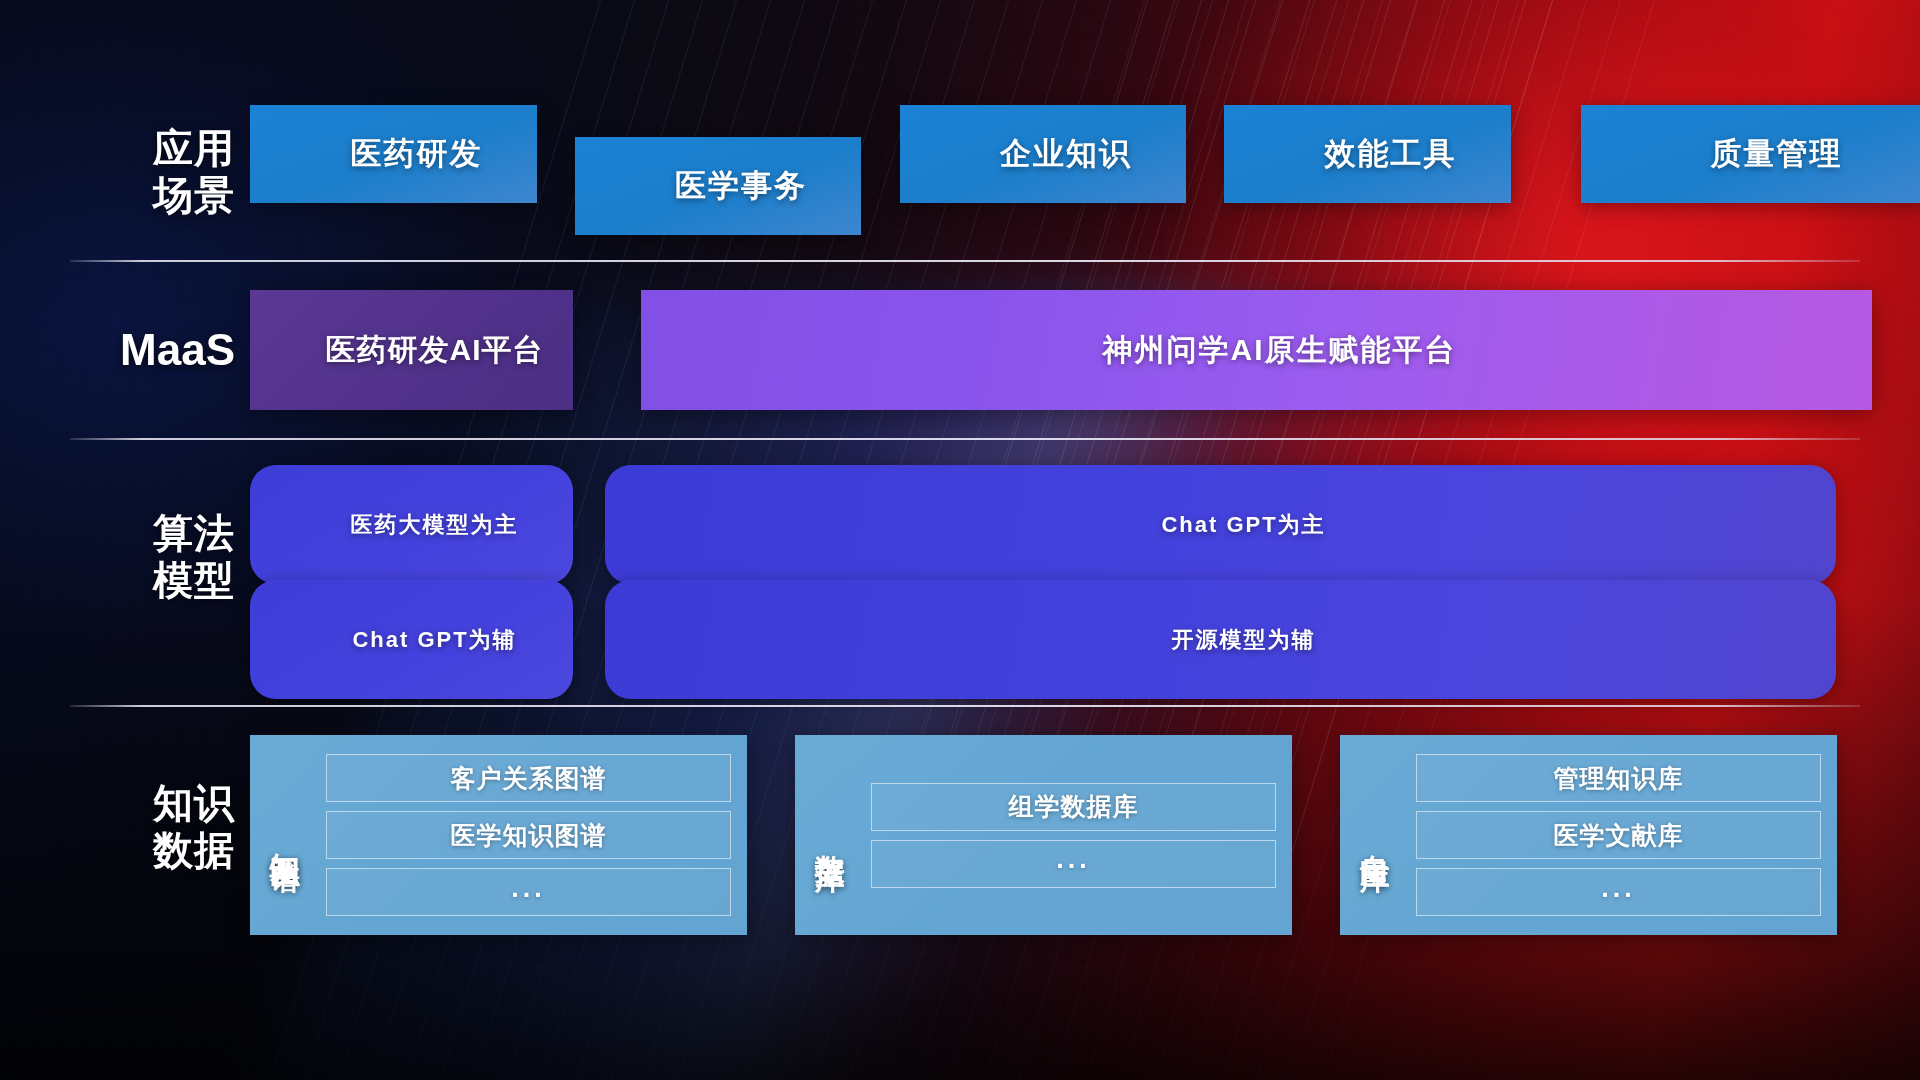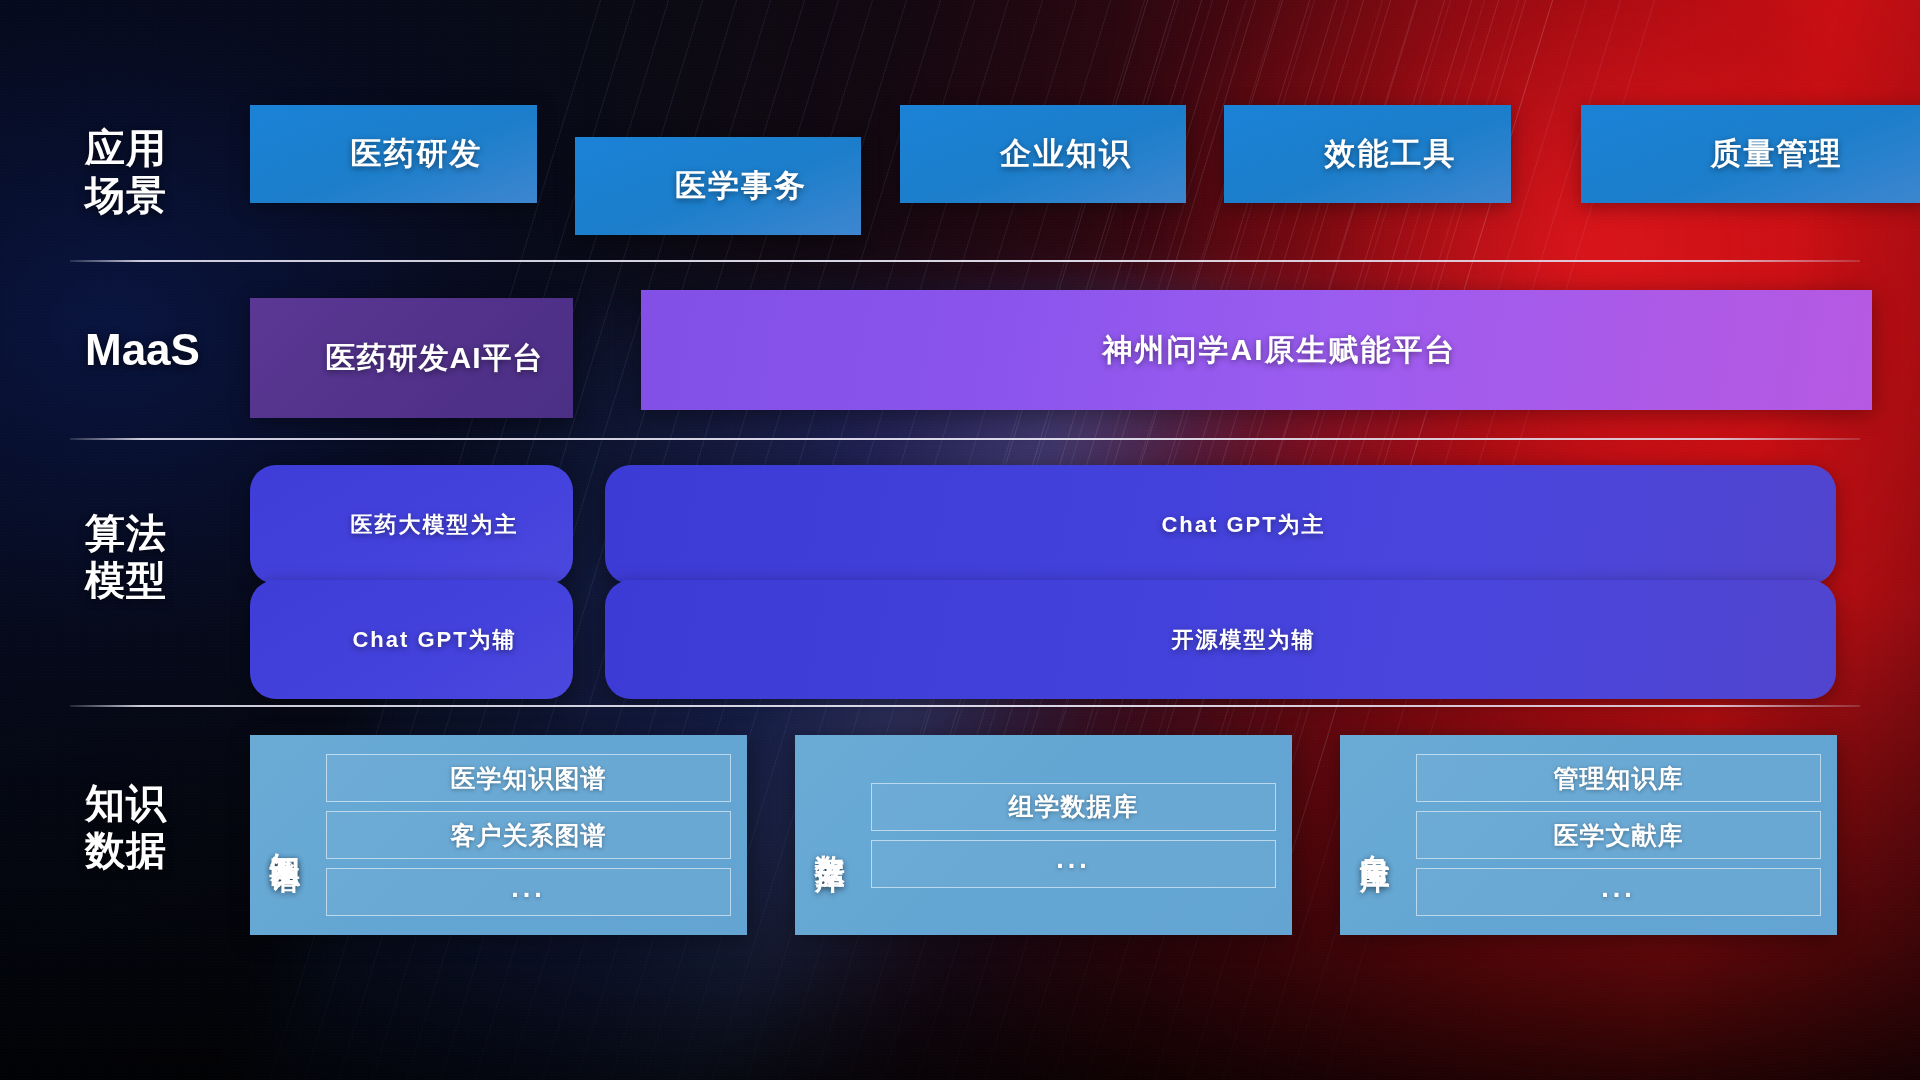--- a/index.html
+++ b/index.html
@@ -72,21 +72,21 @@
   }
 
   
   #content{ position:absolute; inset:0; }
 
   .row{ position:absolute; left:0; right:0; }
 
   .row-label{
     position:absolute; left:85px; width:150px;
     color:#ffffff; font-weight:700; font-size:40px; line-height:1.18;
-    text-align:left; letter-spacing:1px;
+    text-align:right; letter-spacing:1px;
     text-shadow:0 2px 8px rgba(0,0,0,.7);
   }
   .row-label.latin{ font-size:44px; letter-spacing:0px; }
 
   .divider{
     position:absolute; left:70px; right:60px; height:2px;
     background:linear-gradient(to right, rgba(210,208,225,.15) 0%, rgba(222,220,235,.92) 4%, rgba(228,226,240,.95) 55%, rgba(225,215,230,.88) 92%, rgba(200,195,215,.20) 100%);
   }
 
   
@@ -99,21 +99,21 @@
 
   
   .app-box{
     top:0; height:98px; font-size:31px; letter-spacing:2px;
     background:linear-gradient(160deg,#1b82d6 0%,#1c7ecb 55%,#3e86cf 100%);
     box-shadow:0 4px 18px rgba(0,0,0,.35);
   }
 
   
   .maas-left{
-    top:8px; height:120px; font-size:30px; letter-spacing:1px;
+    top:0; height:120px; font-size:30px; letter-spacing:1px;
     background:linear-gradient(135deg,#5a3894 0%,#51318a 60%,#4b2f85 100%);
     box-shadow:0 4px 18px rgba(0,0,0,.35);
   }
   .maas-right{
     top:0; height:120px; font-size:30px; letter-spacing:2px;
     background:linear-gradient(100deg,#8250e6 0%,#8a54ec 28%,#9b5cf0 55%,#aa5ae8 78%,#b659e2 100%);
     box-shadow:0 4px 22px rgba(0,0,0,.35);
   }
 
   
@@ -212,22 +212,22 @@
 
     <div class="row" style="top:735px;">
       <div class="row-label" style="top:45px;">
         <div>知识</div>
         <div>数据</div>
       </div>
 
       <div class="kd-group" style="left:250px; width:497px;">
         <div class="kd-vtitle">知识图谱</div>
         <div class="kd-items">
+          <div class="kd-item">客户关系图谱</div>
           <div class="kd-item">医学知识图谱</div>
-          <div class="kd-item">客户关系图谱</div>
           <div class="kd-item ellipsis">...</div>
         </div>
       </div>
 
       <div class="kd-group" style="left:795px; width:497px;">
         <div class="kd-vtitle">数据库</div>
         <div class="kd-items">
           <div class="kd-item">组学数据库</div>
           <div class="kd-item ellipsis">...</div>
         </div>

